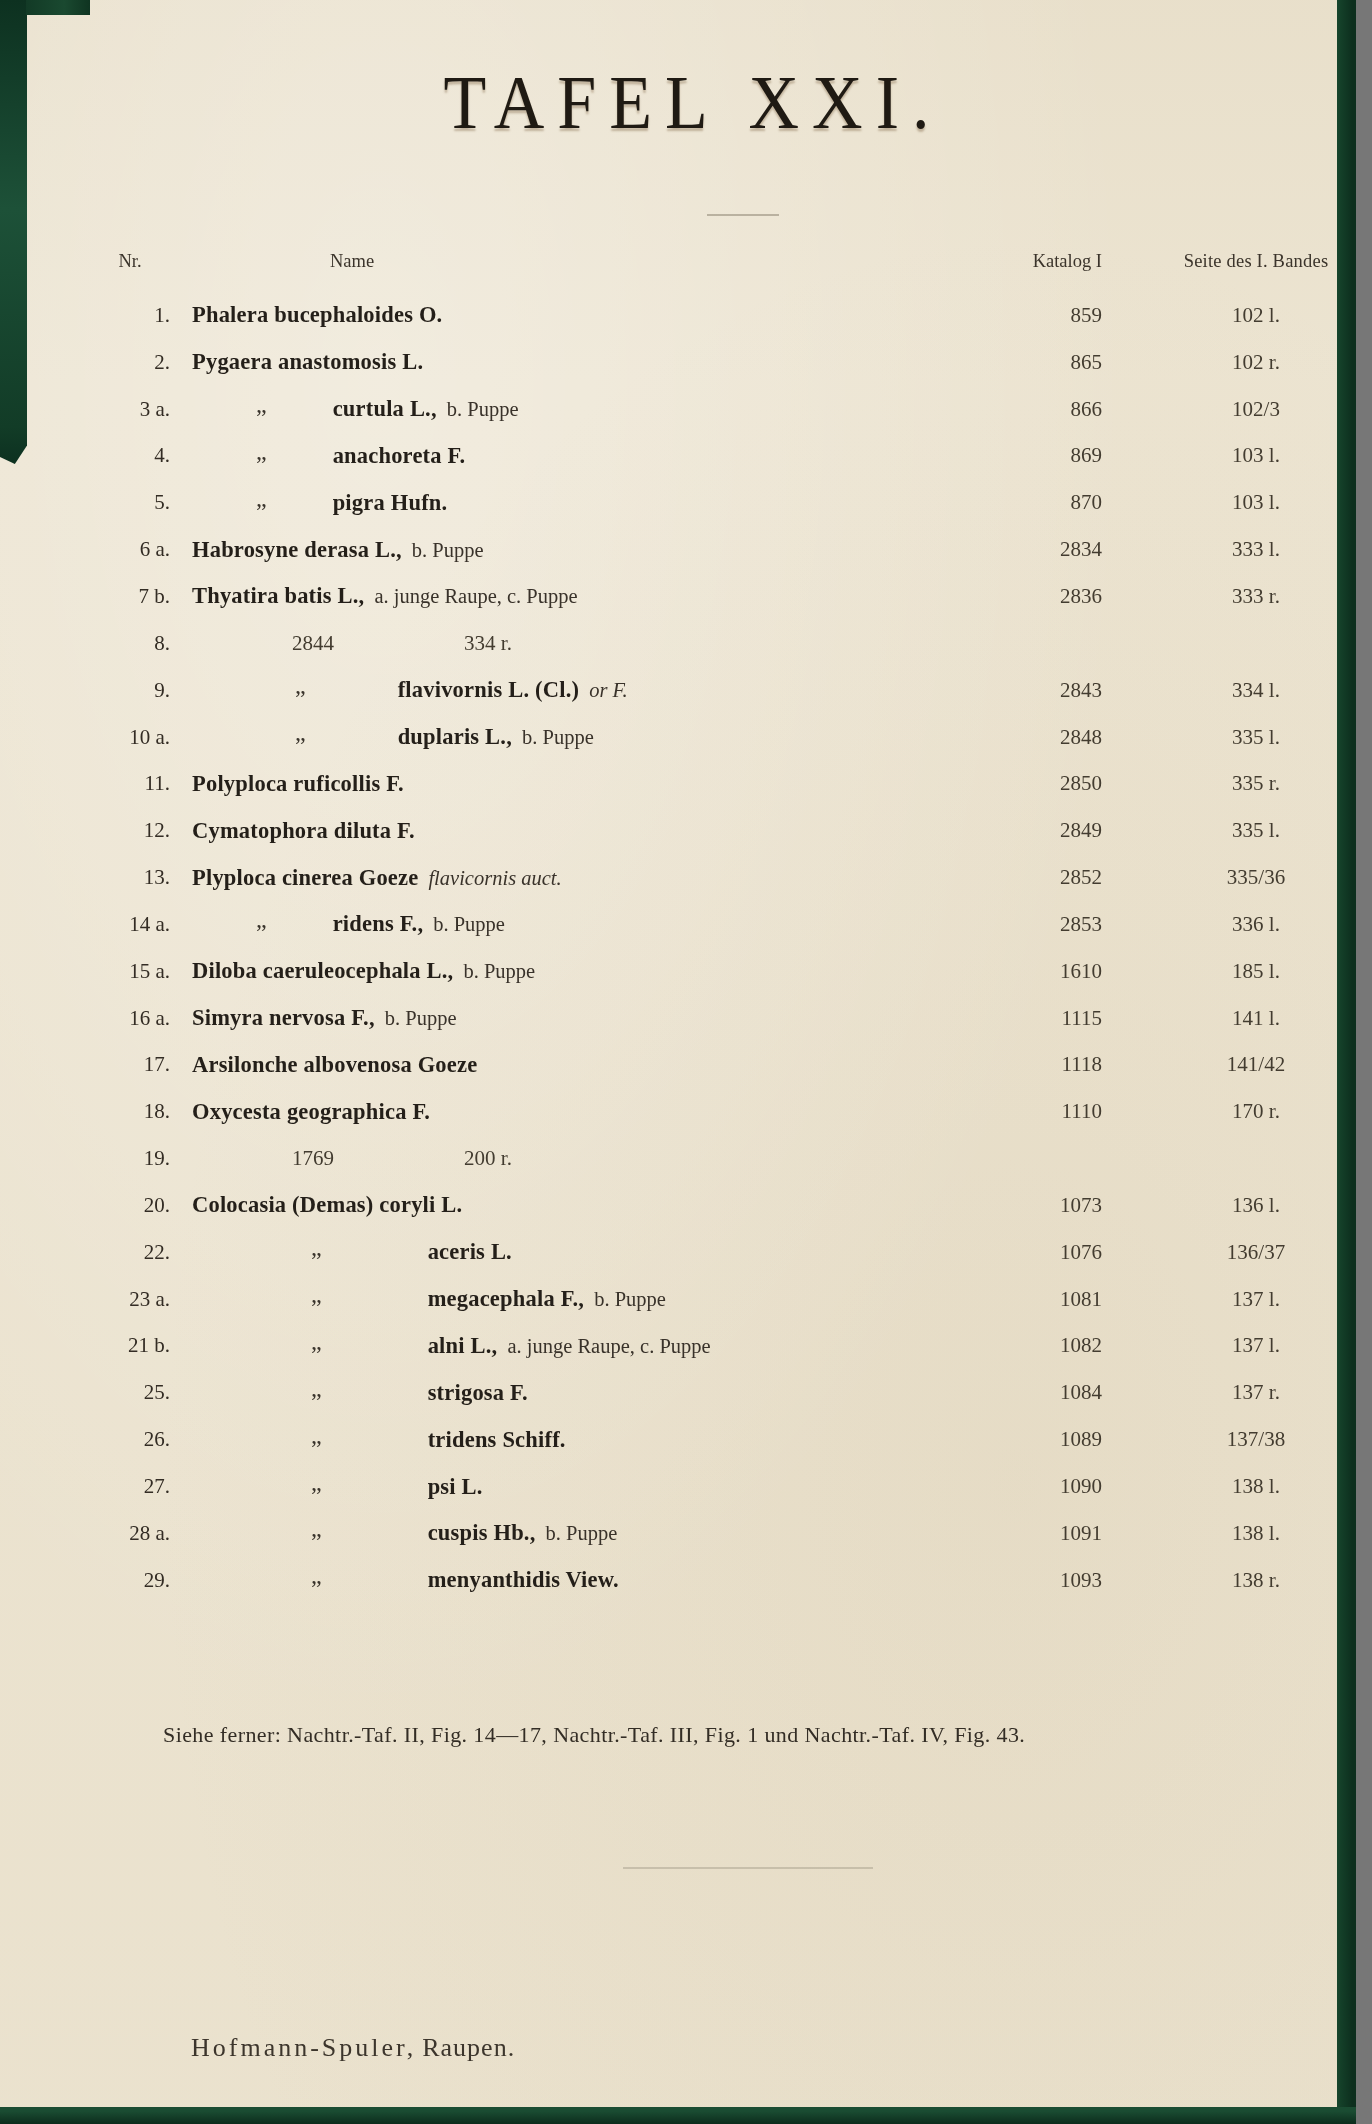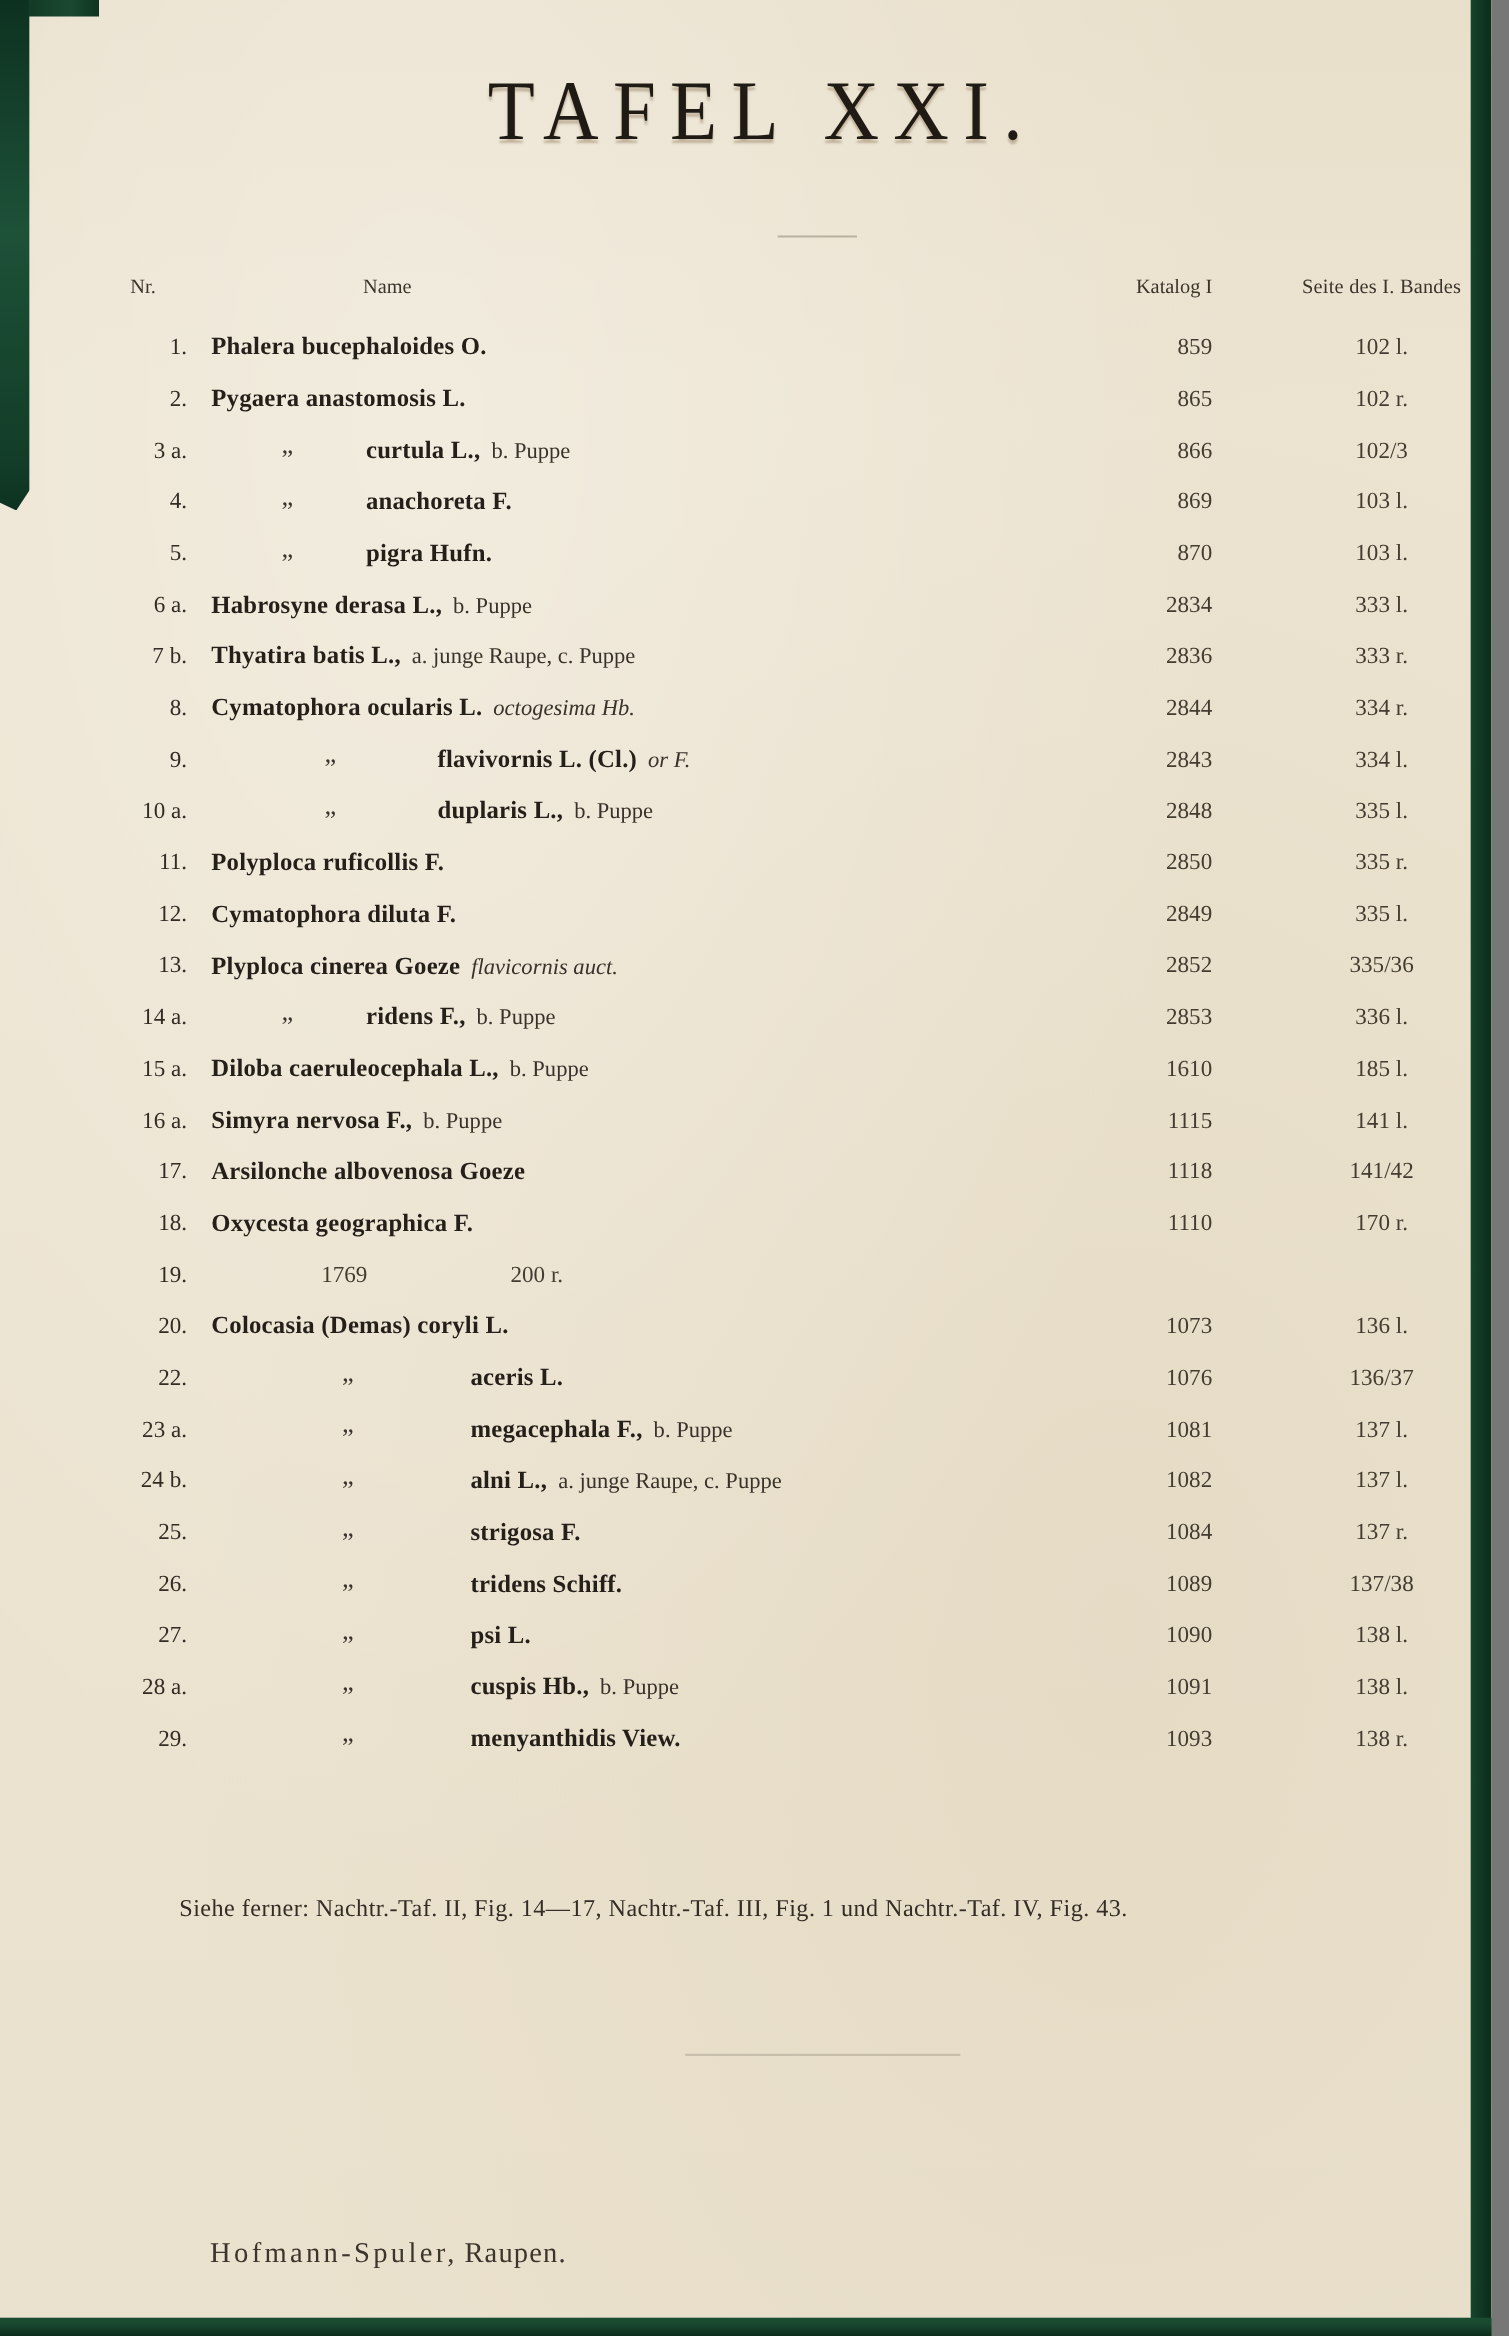--- a/index.html
+++ b/index.html
@@ -145,24 +145,20 @@
       <span class="c-nr">7 b.</span>
       <span class="c-name">
           <span class="bold">Thyatira batis L.,</span>
           <span class="tail rm">a. junge Raupe, c. Puppe</span>
         </span>
       <span class="c-kat">2836</span>
       <span class="c-seite">333 r.</span>
     </div>
       <div class="trow rowflex ind-g">
       <span class="c-nr">8.</span>
-      <span class="c-name">
-          <span class="bold">Cymatophora ocularis L.</span>
-          <span class="tail it">octogesima Hb.</span>
-        </span>
       <span class="c-kat">2844</span>
       <span class="c-seite">334 r.</span>
     </div>
       <div class="trow rowflex ind-b">
       <span class="c-nr">9.</span>
       <span class="c-name">
           <span class="ditto">„</span>
           <span class="bold">flavivornis L. (Cl.)</span>
           <span class="tail it">or F.</span>
         </span>
@@ -274,21 +270,21 @@
       <span class="c-nr">23 a.</span>
       <span class="c-name">
           <span class="ditto">„</span>
           <span class="bold">megacephala F.,</span>
           <span class="tail rm">b. Puppe</span>
         </span>
       <span class="c-kat">1081</span>
       <span class="c-seite">137 l.</span>
     </div>
       <div class="trow rowflex ind-c">
-      <span class="c-nr">24 b.</span>
+      <span class="c-nr">21 b.</span>
       <span class="c-name">
           <span class="ditto">„</span>
           <span class="bold">alni L.,</span>
           <span class="tail rm">a. junge Raupe, c. Puppe</span>
         </span>
       <span class="c-kat">1082</span>
       <span class="c-seite">137 l.</span>
     </div>
       <div class="trow rowflex ind-c">
       <span class="c-nr">25.</span>

